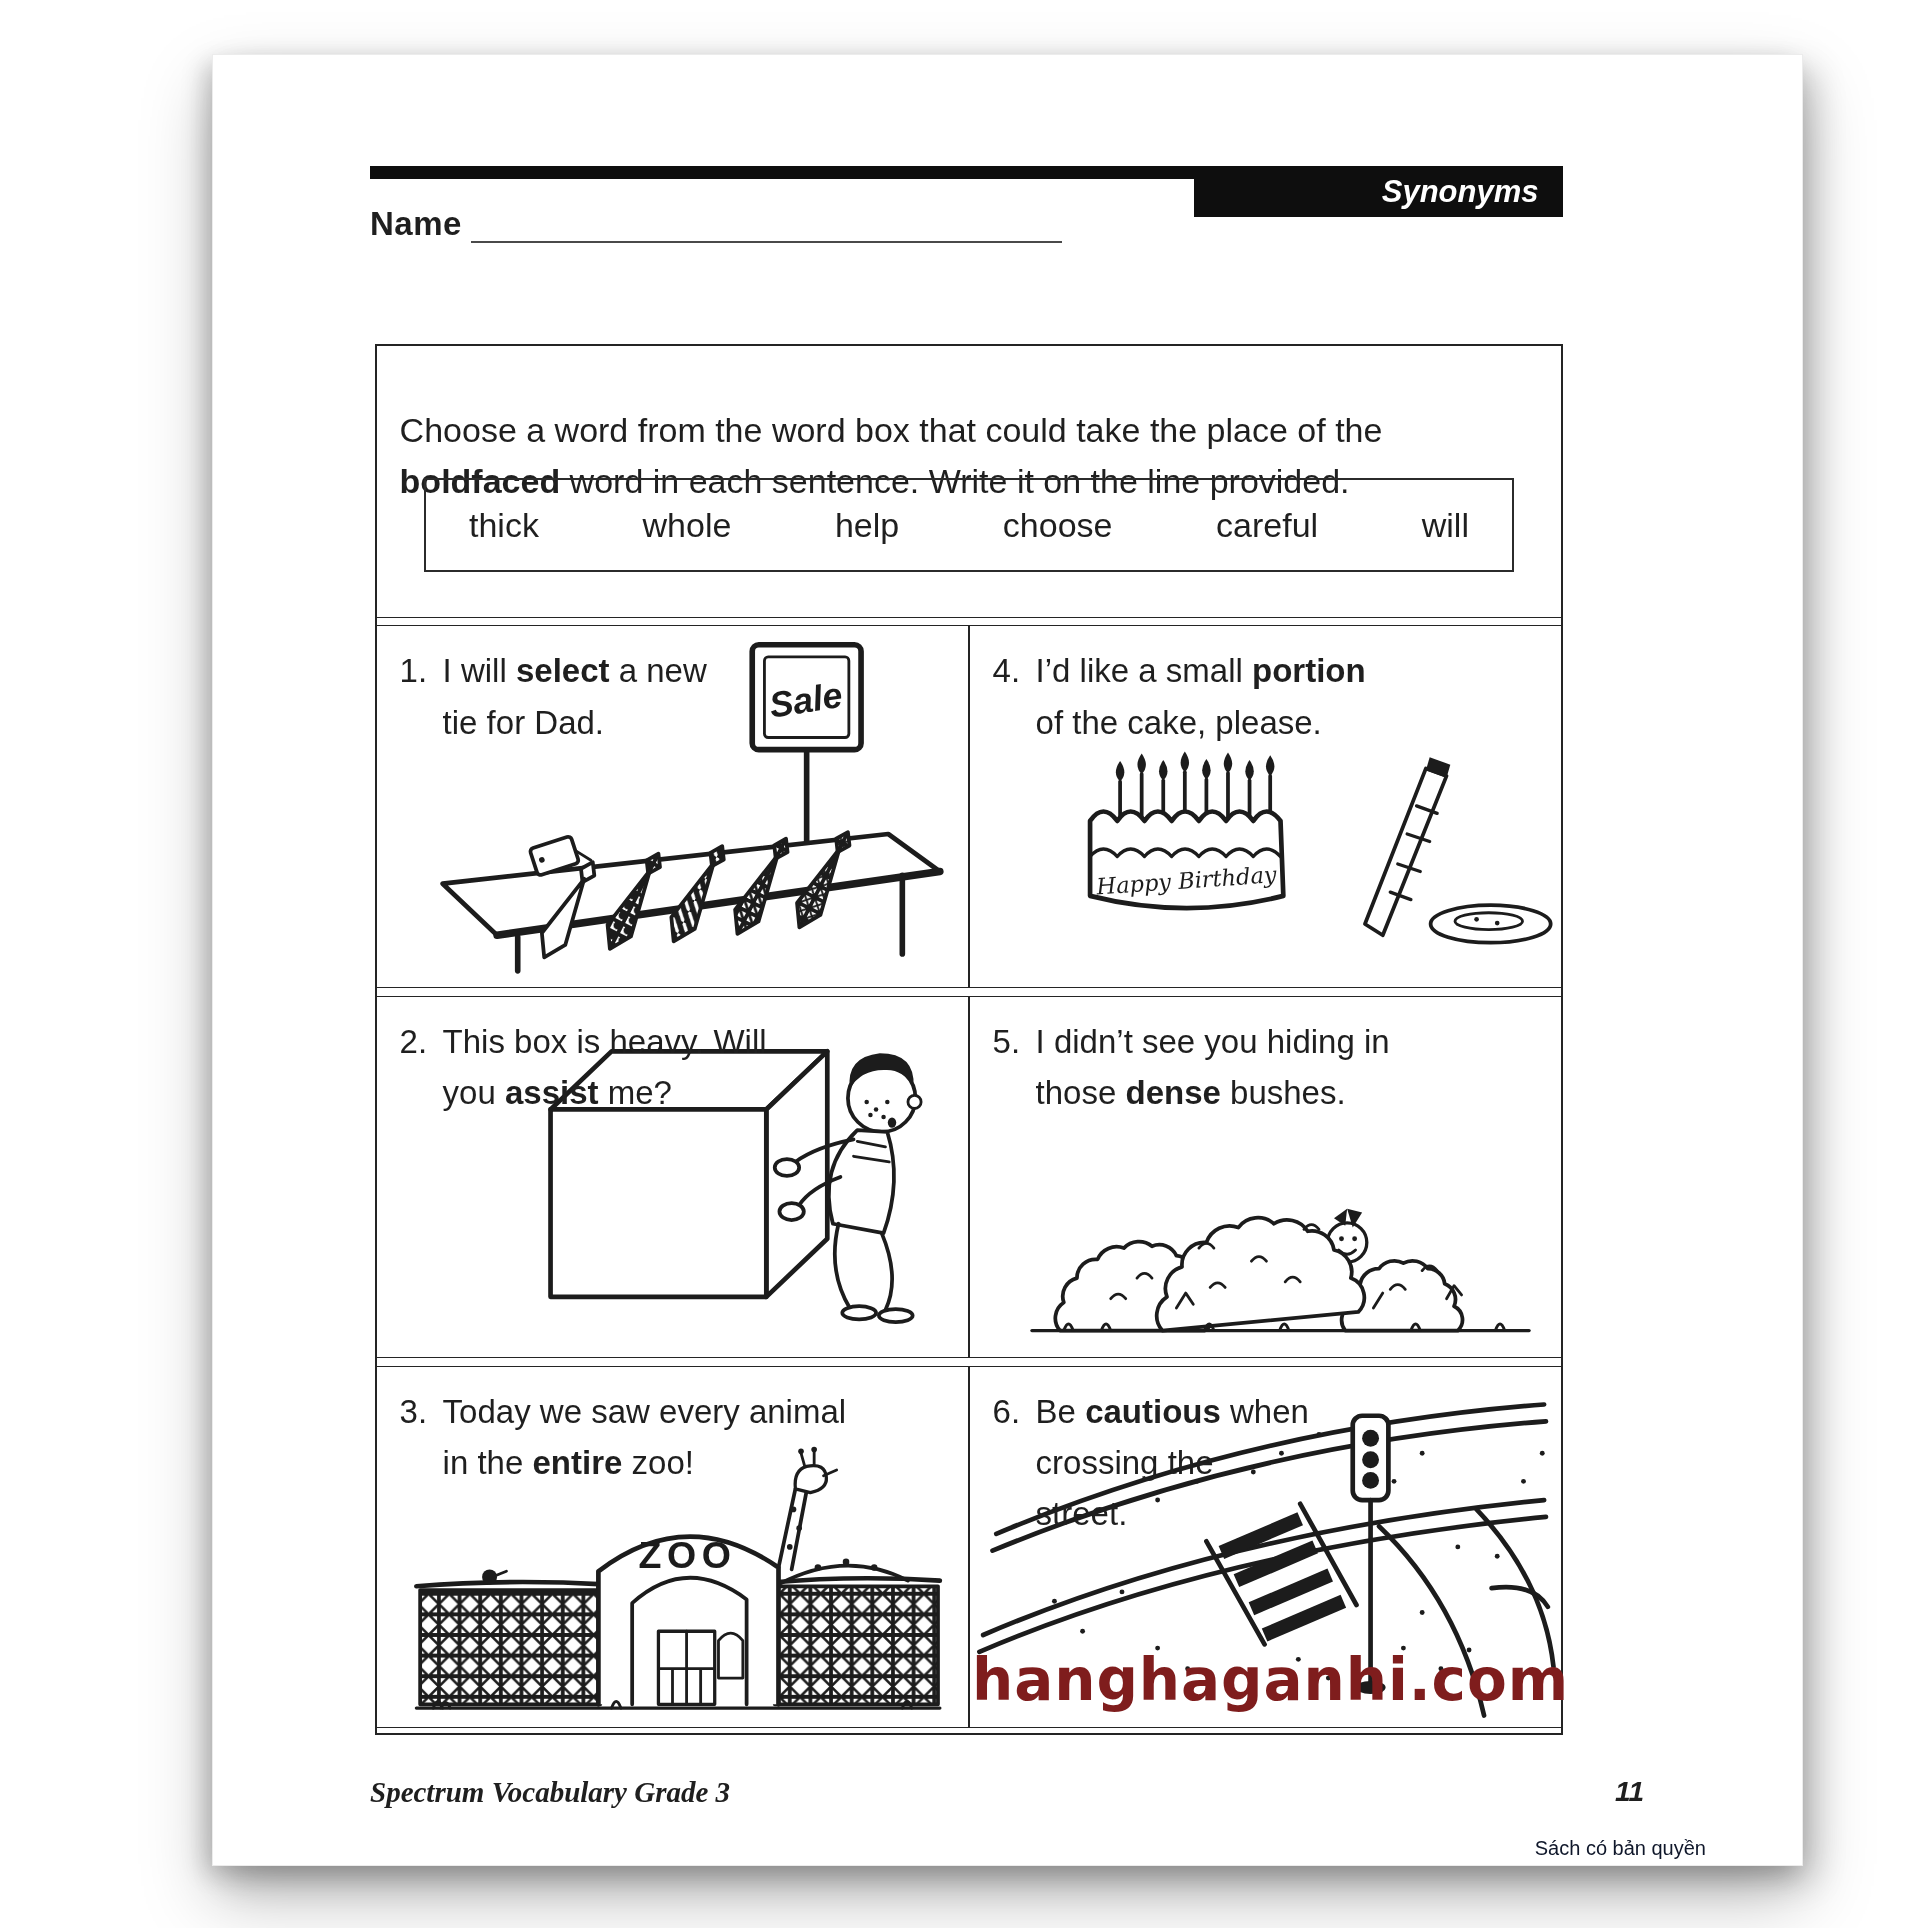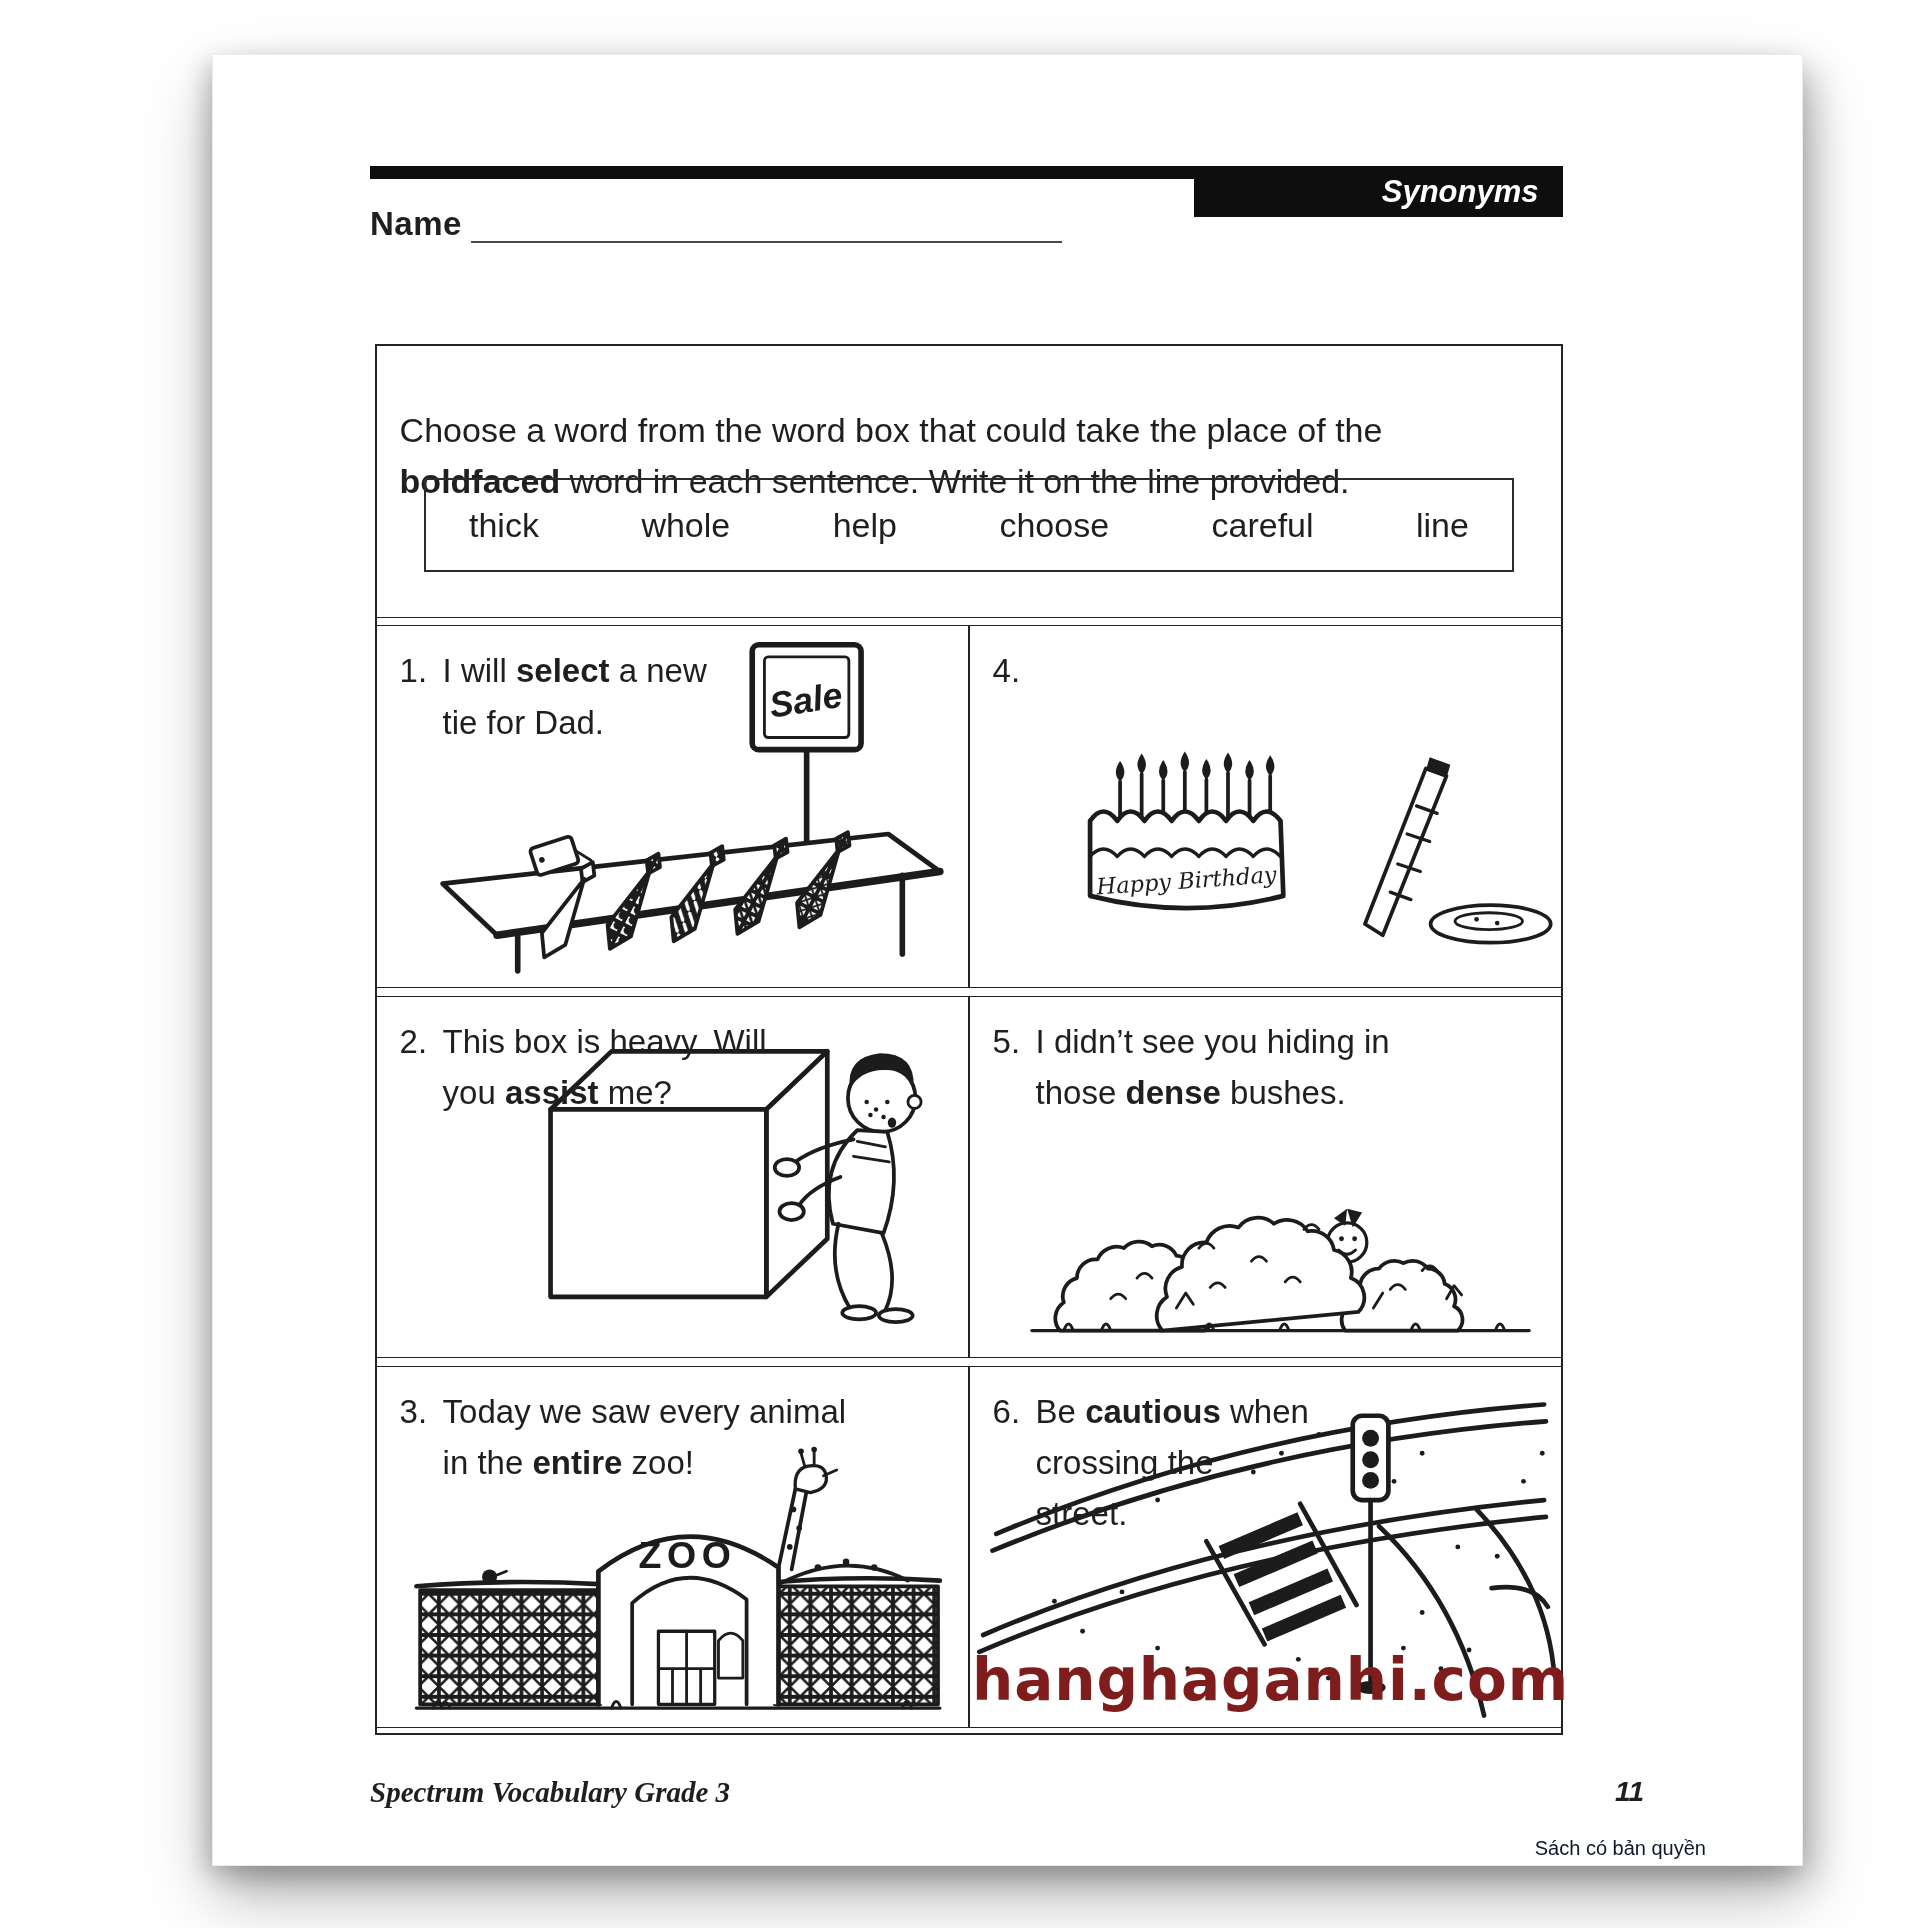--- a/index.html
+++ b/index.html
@@ -64,21 +64,21 @@
 
       <p class="instructions"><span>Choose a word from the word box that could take the place of the
 </span><b>boldfaced</b><span> word in each sentence. Write it on the line provided.</span></p>
 
       <div class="wordbox">
         <span>thick</span>
         <span>whole</span>
         <span>help</span>
         <span>choose</span>
         <span>careful</span>
-        <span>line</span>
+        <span>will</span>
       </div>
 
       <div class="grid">
         <div class="sep"></div>
 
         <div class="grow">
           <div class="cell left">
             <div class="sentence">
               <span class="num">1.</span>
               <span class="stext" style="max-width:320px"><span>I will </span><b>select</b><span> a new
@@ -138,20 +138,22 @@
               <g transform="rotate(-18 190 245)">
                   <rect x="166" y="230" width="46" height="30" rx="4" fill="#fff" stroke-width="4"></rect>
                   <circle cx="175" cy="245" r="3" fill="#1c1c1c" stroke="none"></circle>
                 </g>
               <path d="M212,240 L228,250" stroke-width="3"></path>
             </svg>
           </div>
           <div class="cell">
             <div class="sentence">
               <span class="num">4.</span>
+              <span class="stext" style="max-width:395px"><span>I’d like a small </span><b>portion</b><span>
+of the cake, please.</span></span>
             </div>
             <svg class="illo ink" viewBox="0 0 630 385" preserveAspectRatio="none">
 
               <g stroke-width="4">
                 <line x1="160" y1="205" x2="160" y2="166"></line>
                   <line x1="183" y1="205" x2="183" y2="158"></line>
                 <line x1="206" y1="205" x2="206" y2="165"></line>
                   <line x1="229" y1="205" x2="229" y2="156"></line>
                 <line x1="252" y1="205" x2="252" y2="164"></line>
                   <line x1="275" y1="205" x2="275" y2="157"></line>

